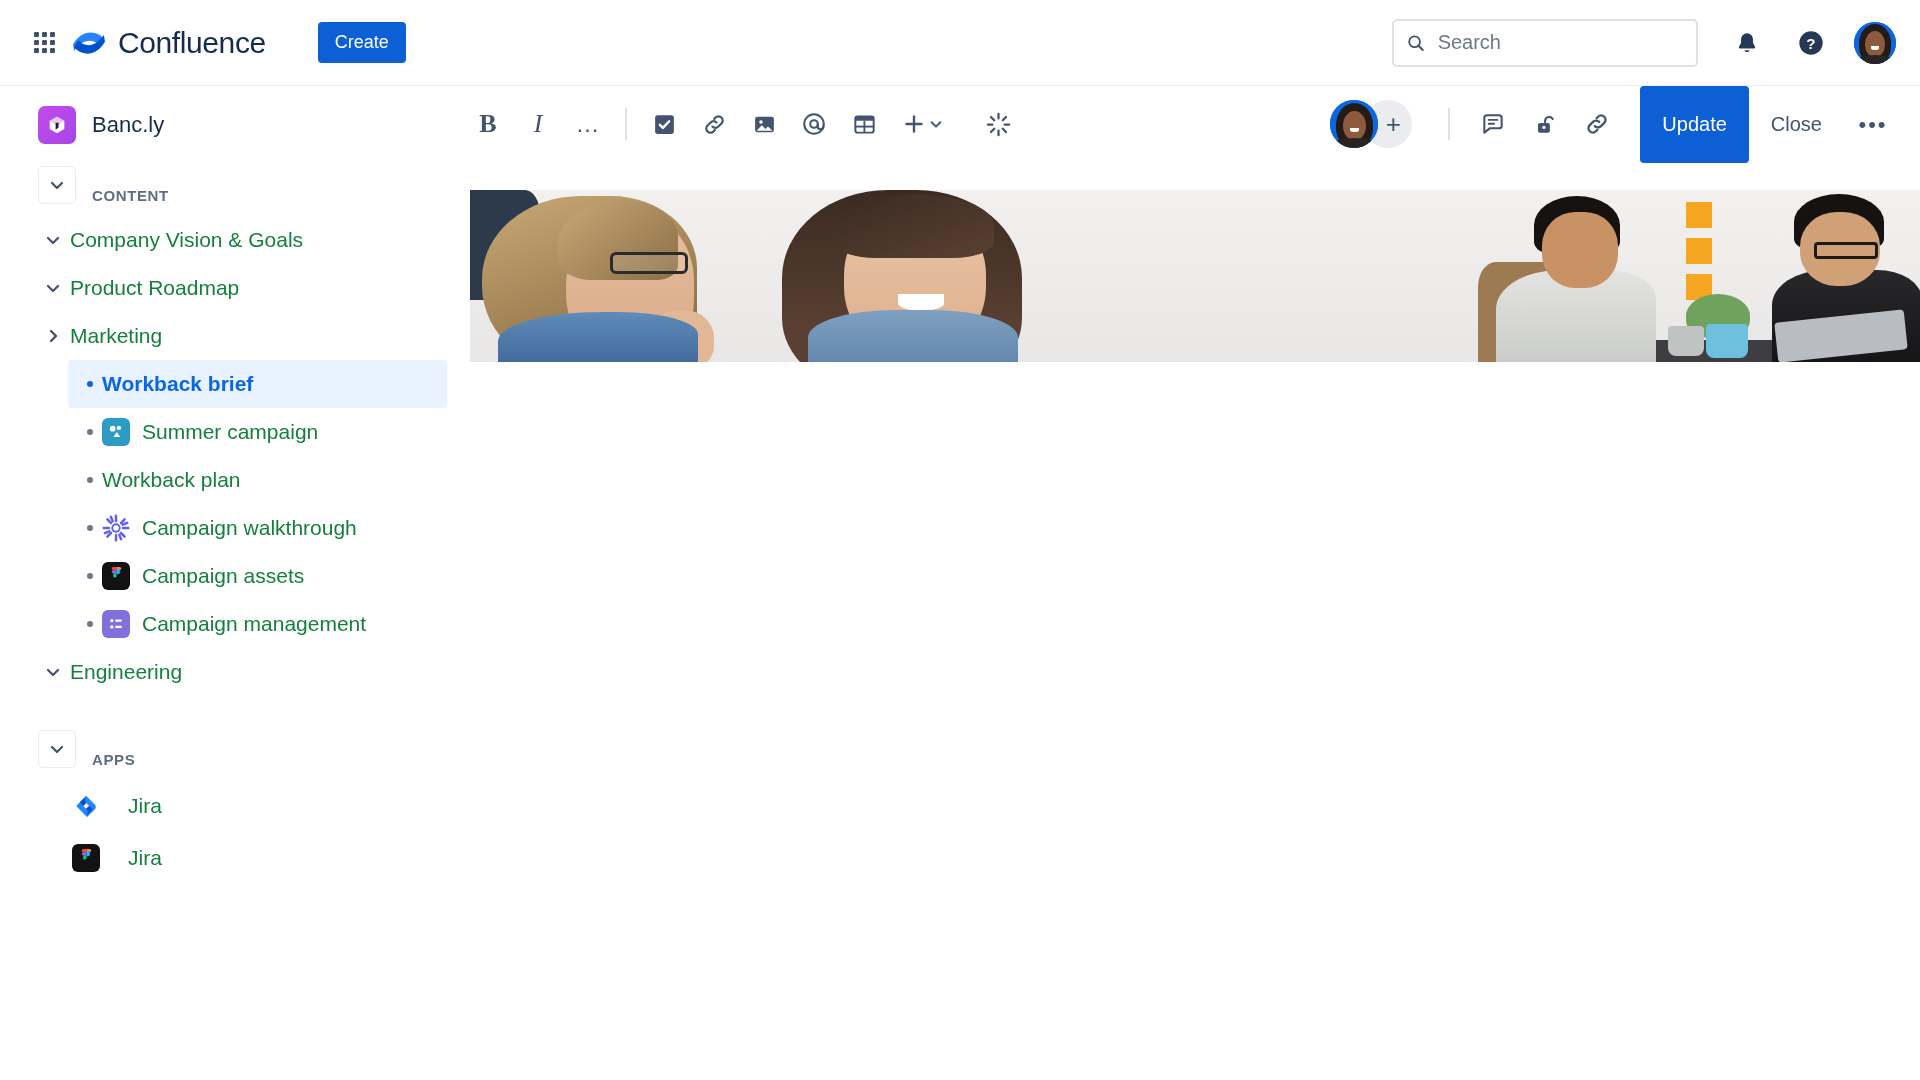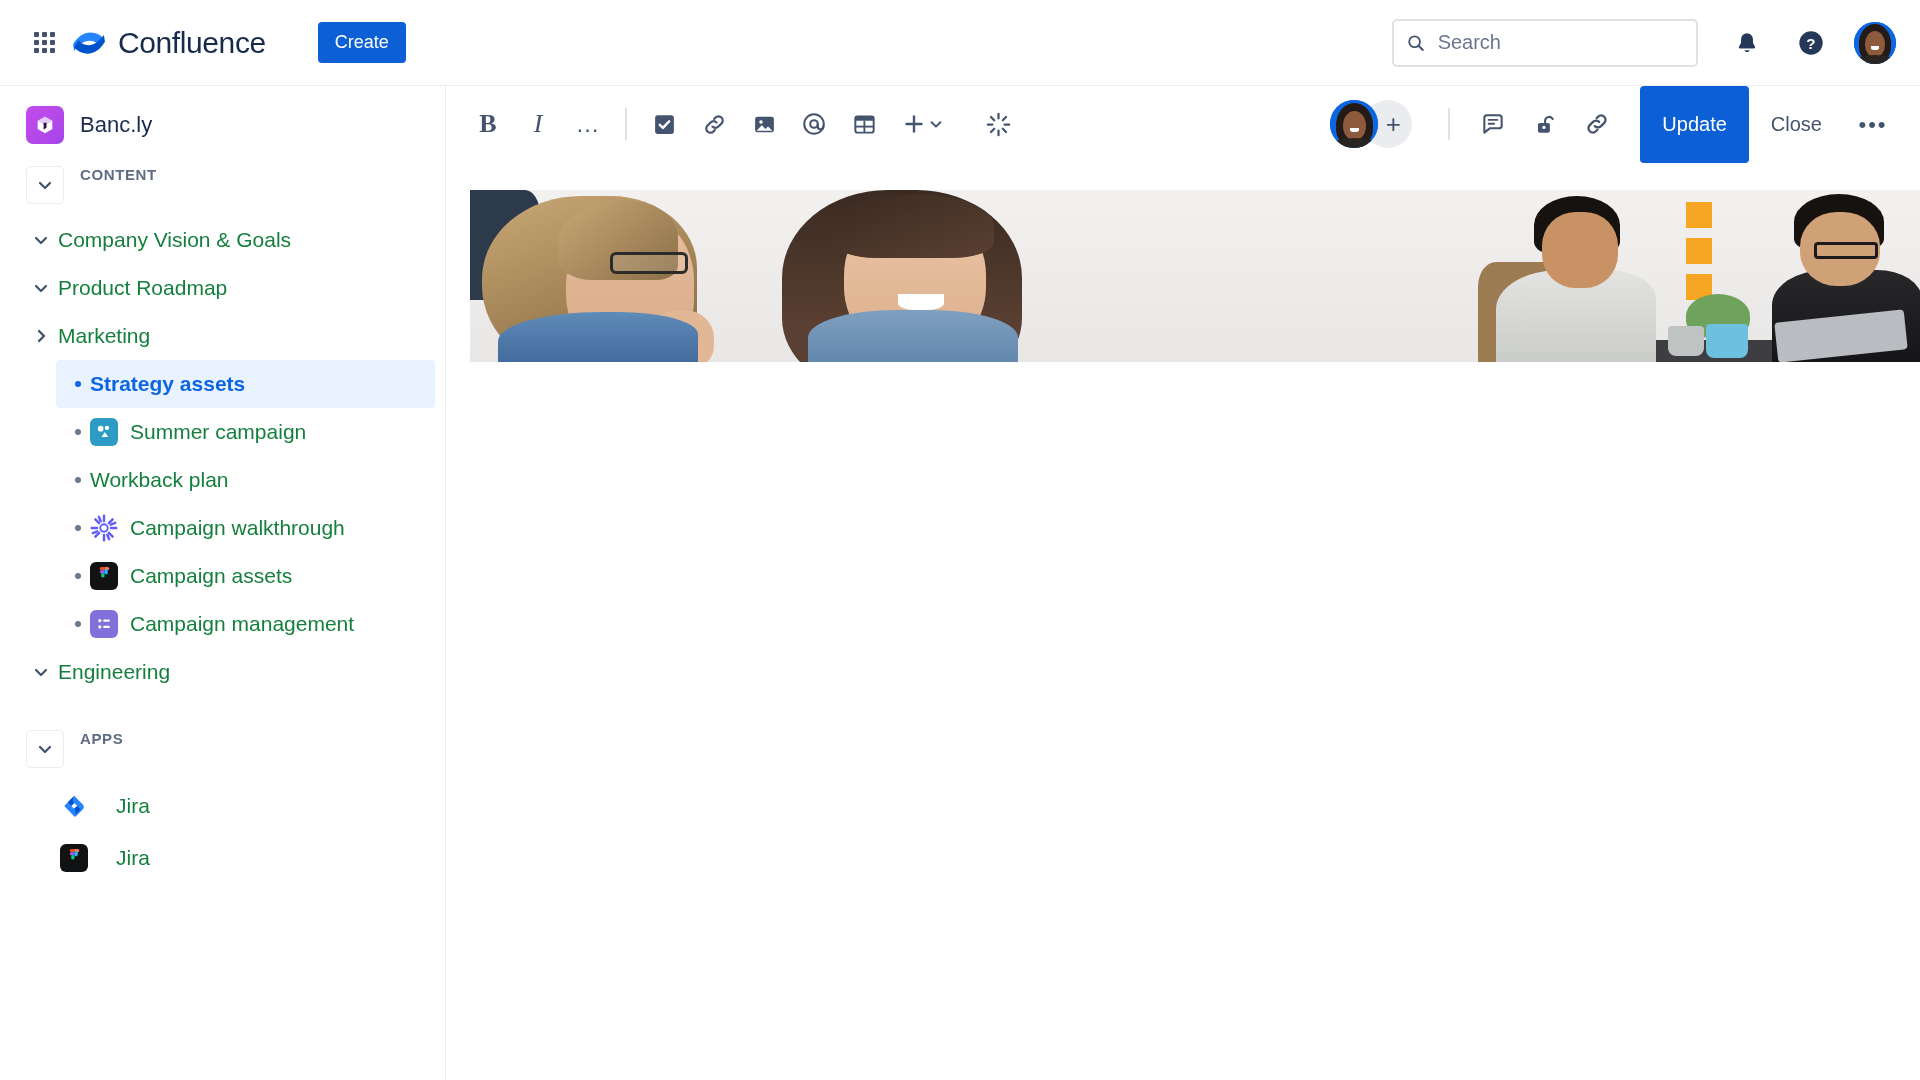--- a/index.html
+++ b/index.html
@@ -108,41 +108,41 @@
     position: absolute; left: 40%; top: 58%; width: 20%; height: 9%;
     background: #fff; border-radius: 0 0 50% 50%;
   }
   .face .shoulder {
     position: absolute; left: 8%; bottom: -6%; width: 84%; height: 26%;
     background: #2a2420; border-radius: 50% 50% 0 0;
   }
 
   
   #sidebar {
-    position: absolute; top: 86px; left: 0;
+    position: absolute; top: 86px; left: 12px;
     width: 446px; height: 994px;
     background: #ffffff;
     border-right: 1px solid #EBECF0;
     padding-top: 10px;
     overflow: hidden;
   }
   .space-header {
     display: flex; align-items: center; gap: 16px;
     padding: 10px 26px 10px 26px; cursor: pointer;
   }
   .space-logo {
     width: 38px; height: 38px; border-radius: 7px;
     background: linear-gradient(135deg,#C44BEB 0%,#A645E8 100%);
     display: flex; align-items: center; justify-content: center;
     flex: none;
   }
   .space-title { font-size: 22px; color: #172B4D; }
 
   .section-header {
-    display: flex; align-items: flex-start; gap: 16px;
+    display: flex; align-items: flex-end; gap: 16px;
     padding: 12px 26px; cursor: pointer;
   }
   .chev-box {
     width: 38px; height: 38px; border-radius: 5px;
     border: 1px solid #EBECF0; background: #fff;
     display: flex; align-items: center; justify-content: center;
     flex: none;
   }
   .section-label {
     font-size: 15px; font-weight: 700; letter-spacing: 0.6px;
@@ -410,21 +410,21 @@
             <path d="M6 3l5 5-5 5" stroke="#42526E" stroke-width="2.4" fill="none" stroke-linecap="round" stroke-linejoin="round"></path>
           </svg>
       </span>
       <span class="tree-label">Marketing</span>
     </div>
 
     <div class="tree-row child selected">
       <span class="bullet">
           <i></i>
         </span>
-      <span class="tree-label">Strategy assets</span>
+      <span class="tree-label">Workback brief</span>
     </div>
 
     <div class="tree-row child">
       <span class="bullet">
           <i></i>
         </span>
       <span class="app-icon ic-miro">
         <svg width="20" height="20" viewBox="0 0 24 24">
           <circle cx="8" cy="8" r="3.4" fill="#fff"></circle>
           <circle cx="15.5" cy="7" r="2.6" fill="#fff"></circle>

